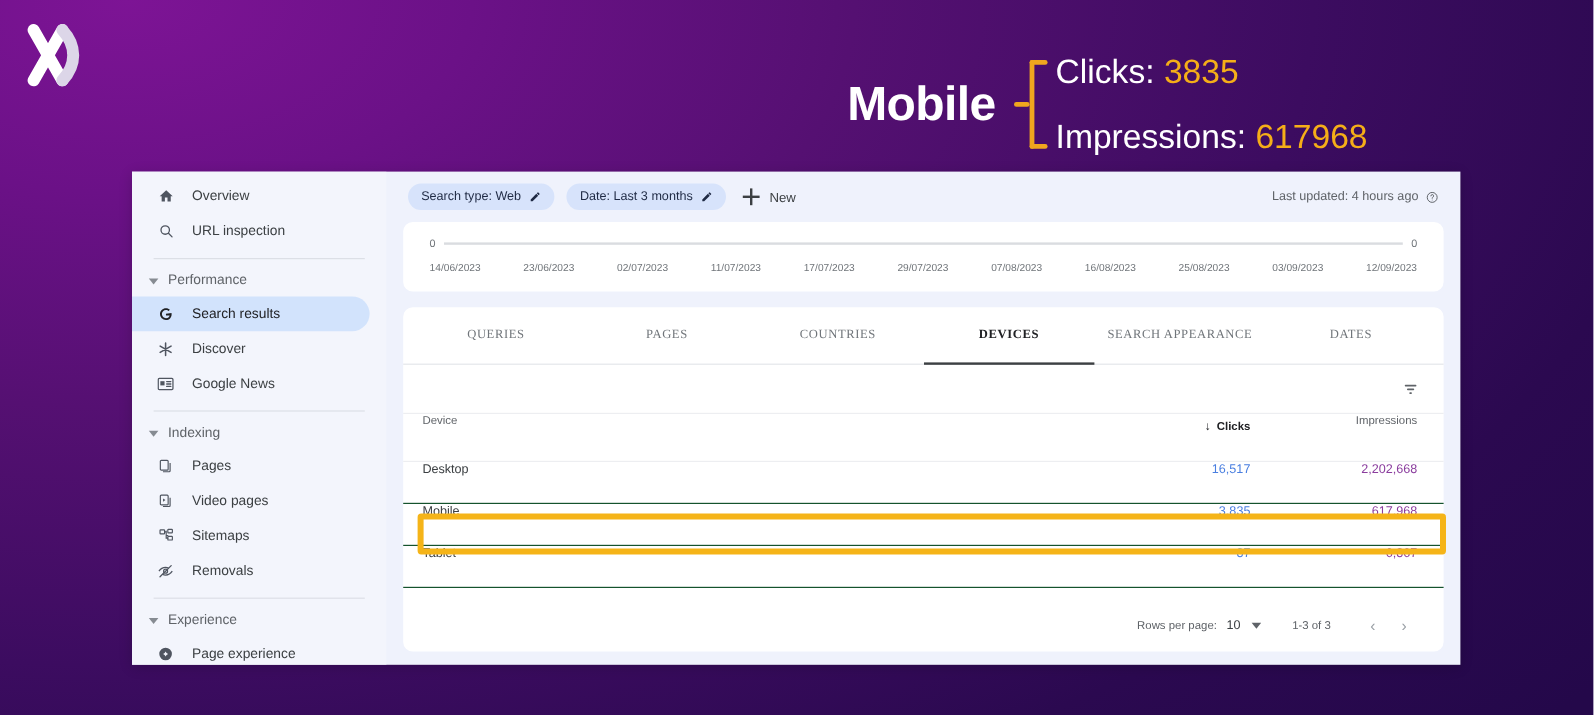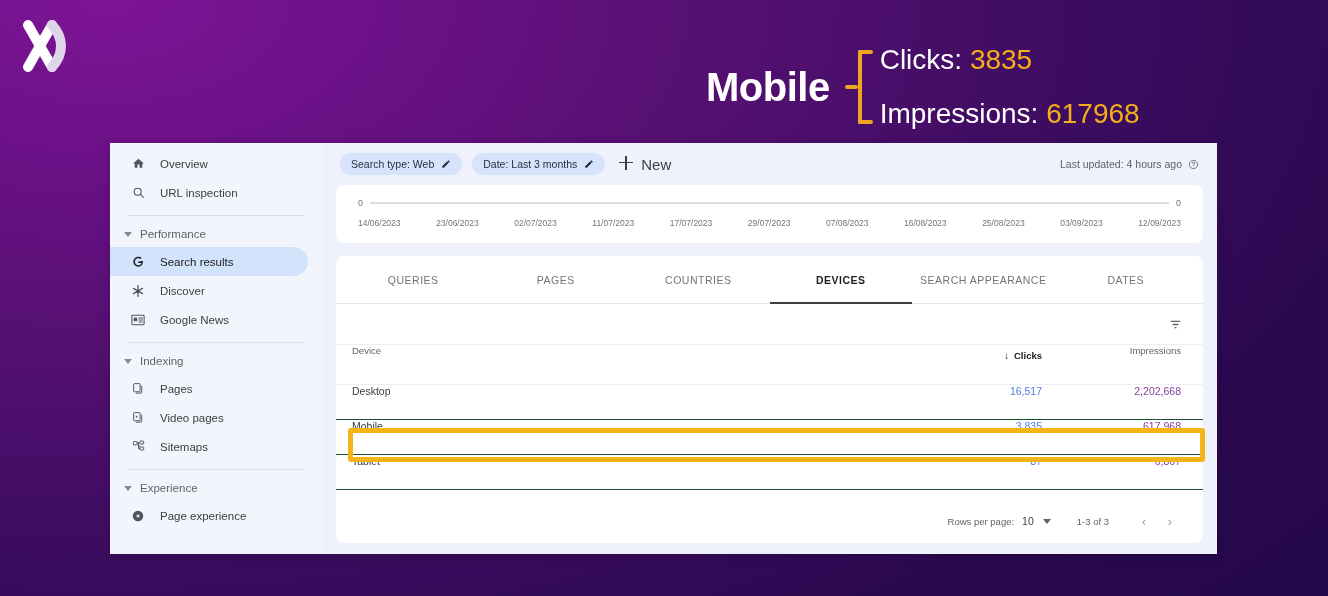--- a/index.html
+++ b/index.html
@@ -141,22 +141,22 @@
     background: #D7E3FB;
     border-radius: 11px;
     font-size: 10.5px;
     color: #1F2A44;
     margin-right: 10px;
     white-space: nowrap;
     cursor: pointer;
   }
   .pencil { margin-left: 7px; display: inline-flex; }
   .new-btn {
-    display: inline-flex; align-items: flex-start;
-    font-size: 15px; color: #3C4043;
+    display: inline-flex; align-items: flex-end;
+    font-size: 11px; color: #3C4043;
     cursor: pointer; margin-left: 4px;
   }
   .plus {
     position: relative; width: 14px; height: 14px;
     margin-right: 8px; flex: none;
   }
   .plus::before, .plus::after {
     content: ""; position: absolute; background: #3C4043;
   }
   .plus::before { left: 0; top: 6px; width: 14px; height: 1.6px; }
@@ -200,20 +200,21 @@
   }
   .tab {
     flex: 1;
     display: flex; align-items: center; justify-content: center;
     font-size: 10.5px;
     color: #70757A;
     letter-spacing: 0.5px;
     position: relative;
     cursor: pointer;
     text-align: center;
+    font-family: Liberation Serif, serif;
   }
   .tab.active { color: #202124; font-weight: bold; }
   .tab.active::after {
     content: "";
     position: absolute; bottom: -1px; left: 0; right: 0;
     height: 2px; background: #3C4043;
   }
 
   .filter-row {
     height: 41px;
@@ -403,20 +404,30 @@
           <svg width="13" height="13" viewBox="0 0 24 24" fill="none" stroke="currentColor" stroke-width="1.8">
               <rect x="2.5" y="3" width="7" height="6" rx="1"></rect>
               <rect x="14.5" y="2" width="7" height="5.5" rx="1"></rect>
               <rect x="14.5" y="13" width="7" height="5.5" rx="1"></rect>
               <path d="M9.5 6h2.5v-1.2M12 6v5.5h2.5M12 11.5v4.2h2.5" stroke-linecap="round"></path>
             </svg>
         </span>
         <span class="nav-label">Sitemaps</span>
       </div>
 
+      <div class="nav-item">
+        <span class="nav-ico">
+          <svg width="14" height="14" viewBox="0 0 24 24" fill="none" stroke="currentColor" stroke-width="1.8">
+              <path d="M2.5 12S6 6.5 12 6.5c1.6 0 3 .4 4.2 1M21.5 12S18 17.5 12 17.5c-1.8 0-3.3-.5-4.6-1.2"></path>
+              <circle cx="12" cy="12" r="2.8"></circle>
+              <path d="M4 20 L20 4" stroke-linecap="round"></path>
+            </svg>
+        </span>
+        <span class="nav-label">Removals</span>
+      </div>
 
       <div class="nav-sep"></div>
 
       <div class="nav-group">
         <span class="caret"></span>
         <span class="nav-group-label">Experience</span>
       </div>
 
       <div class="nav-item">
         <span class="nav-ico">

